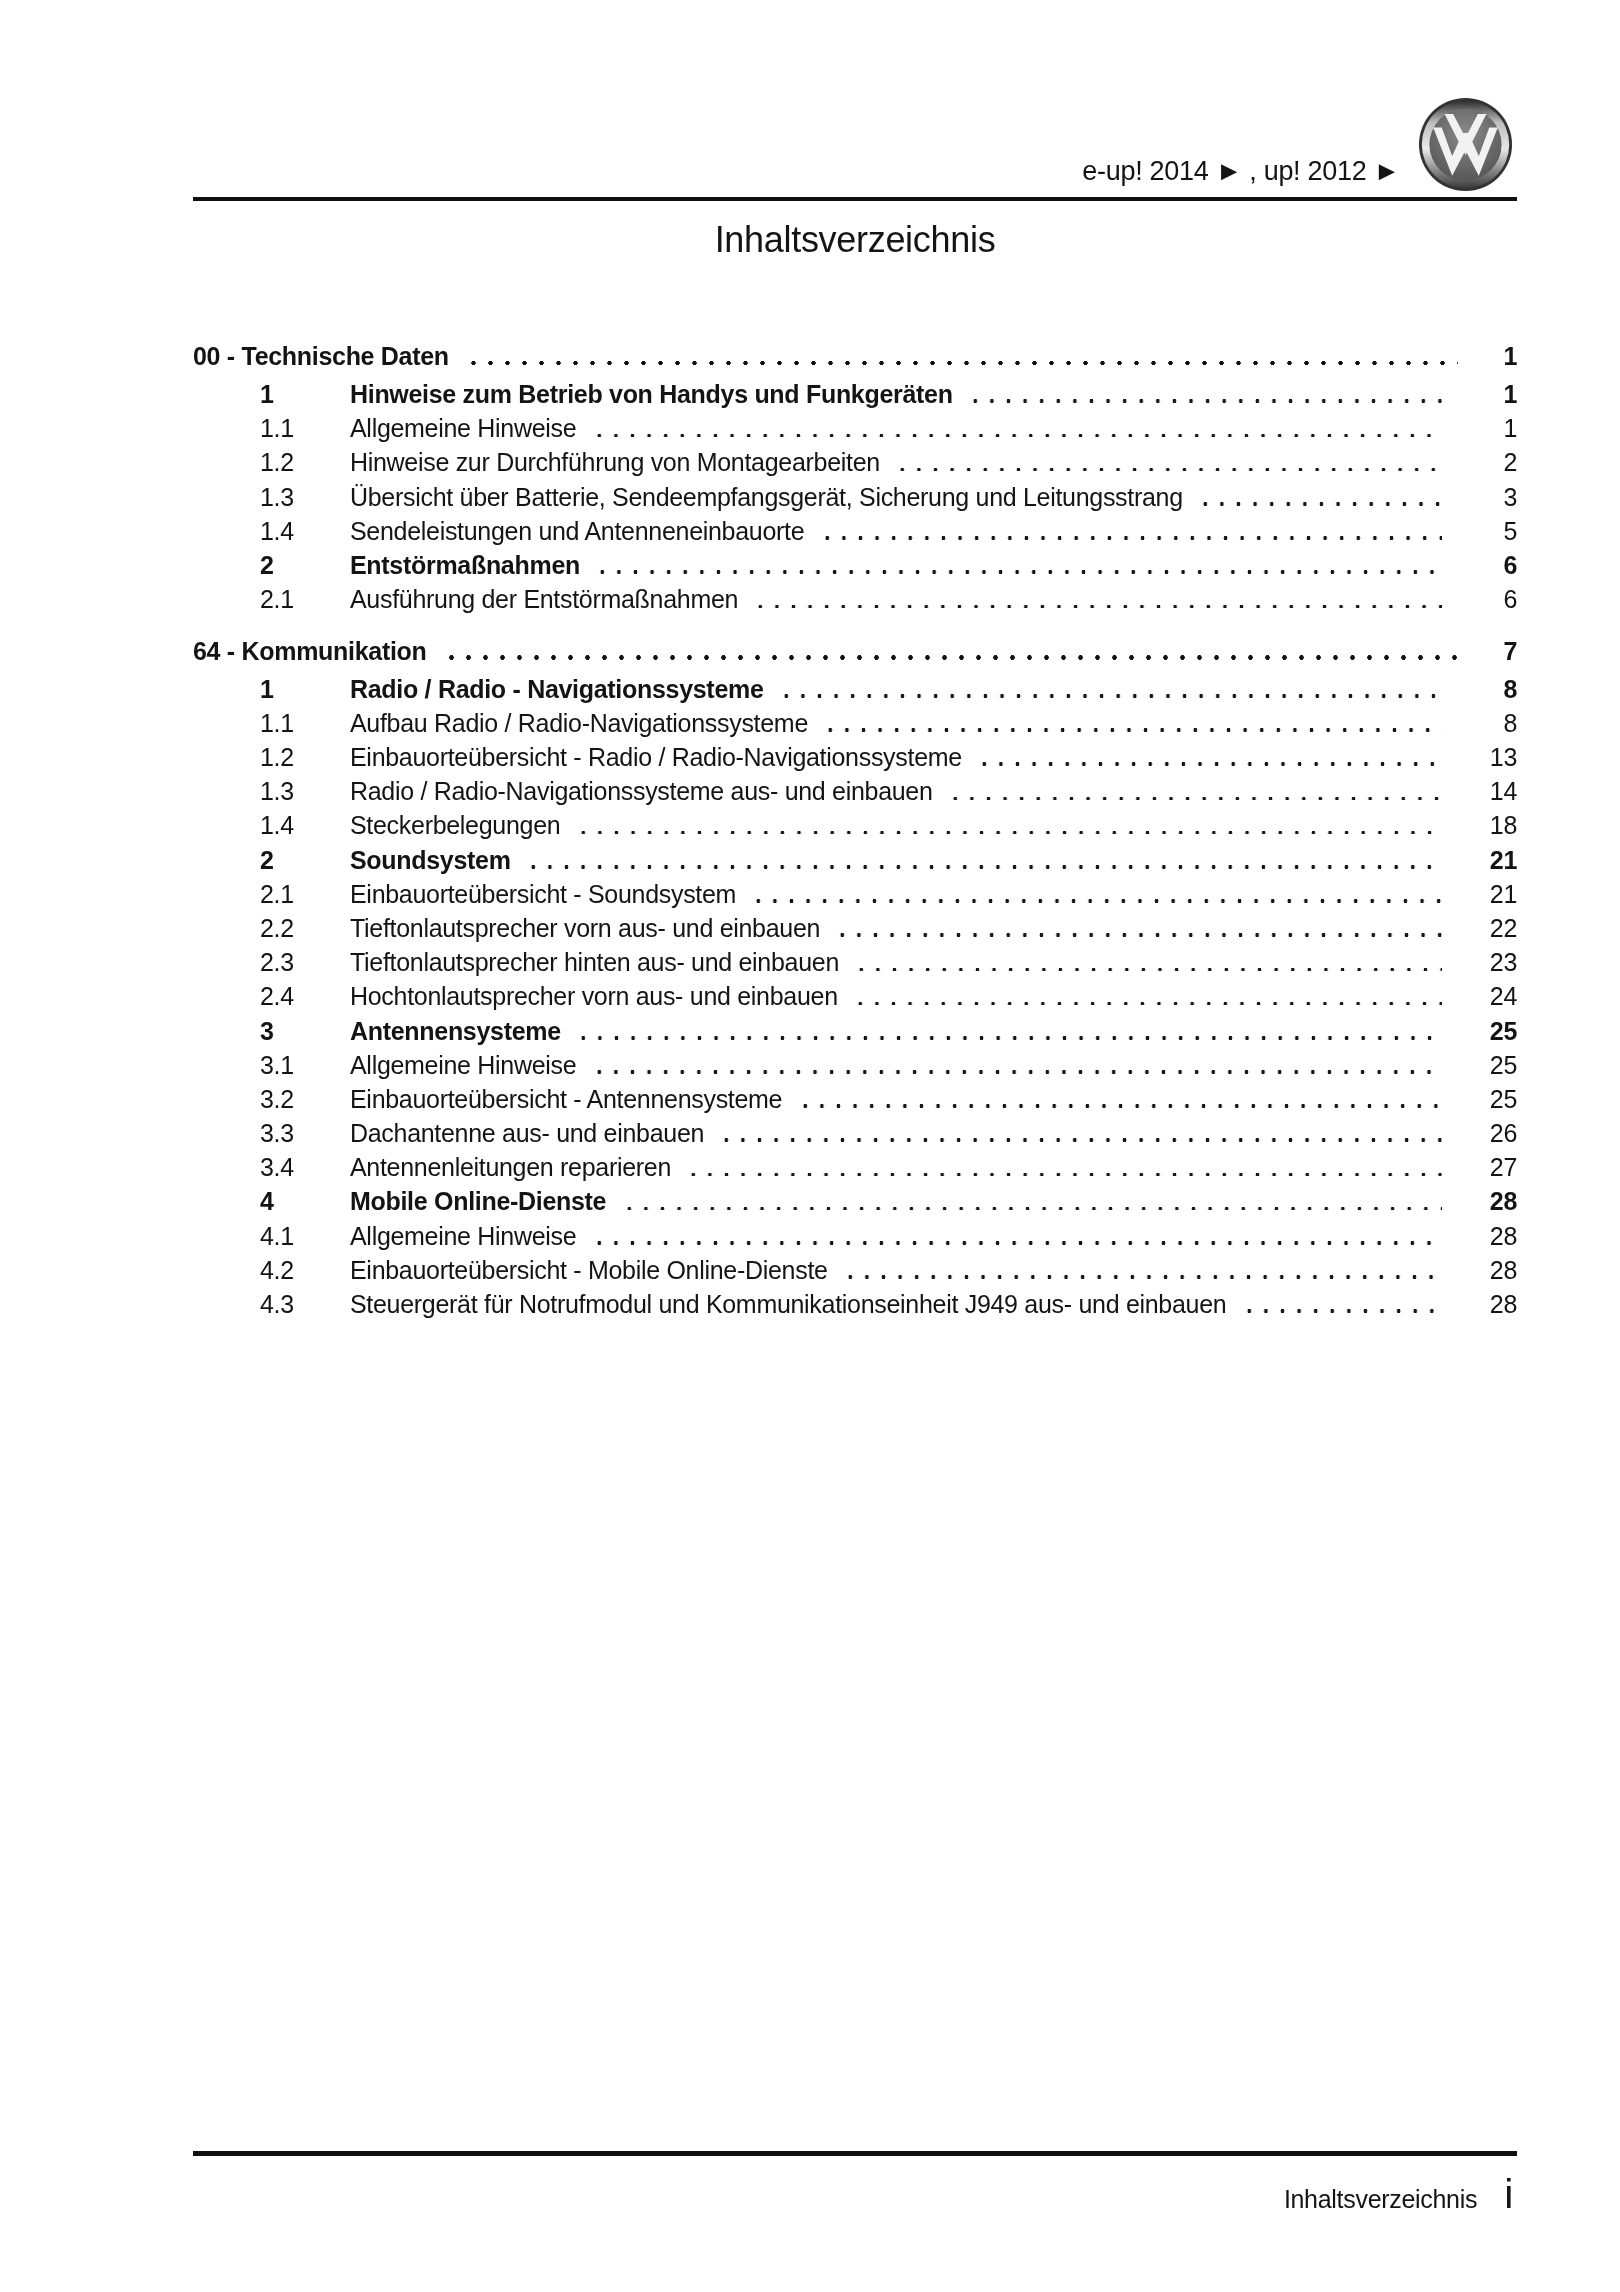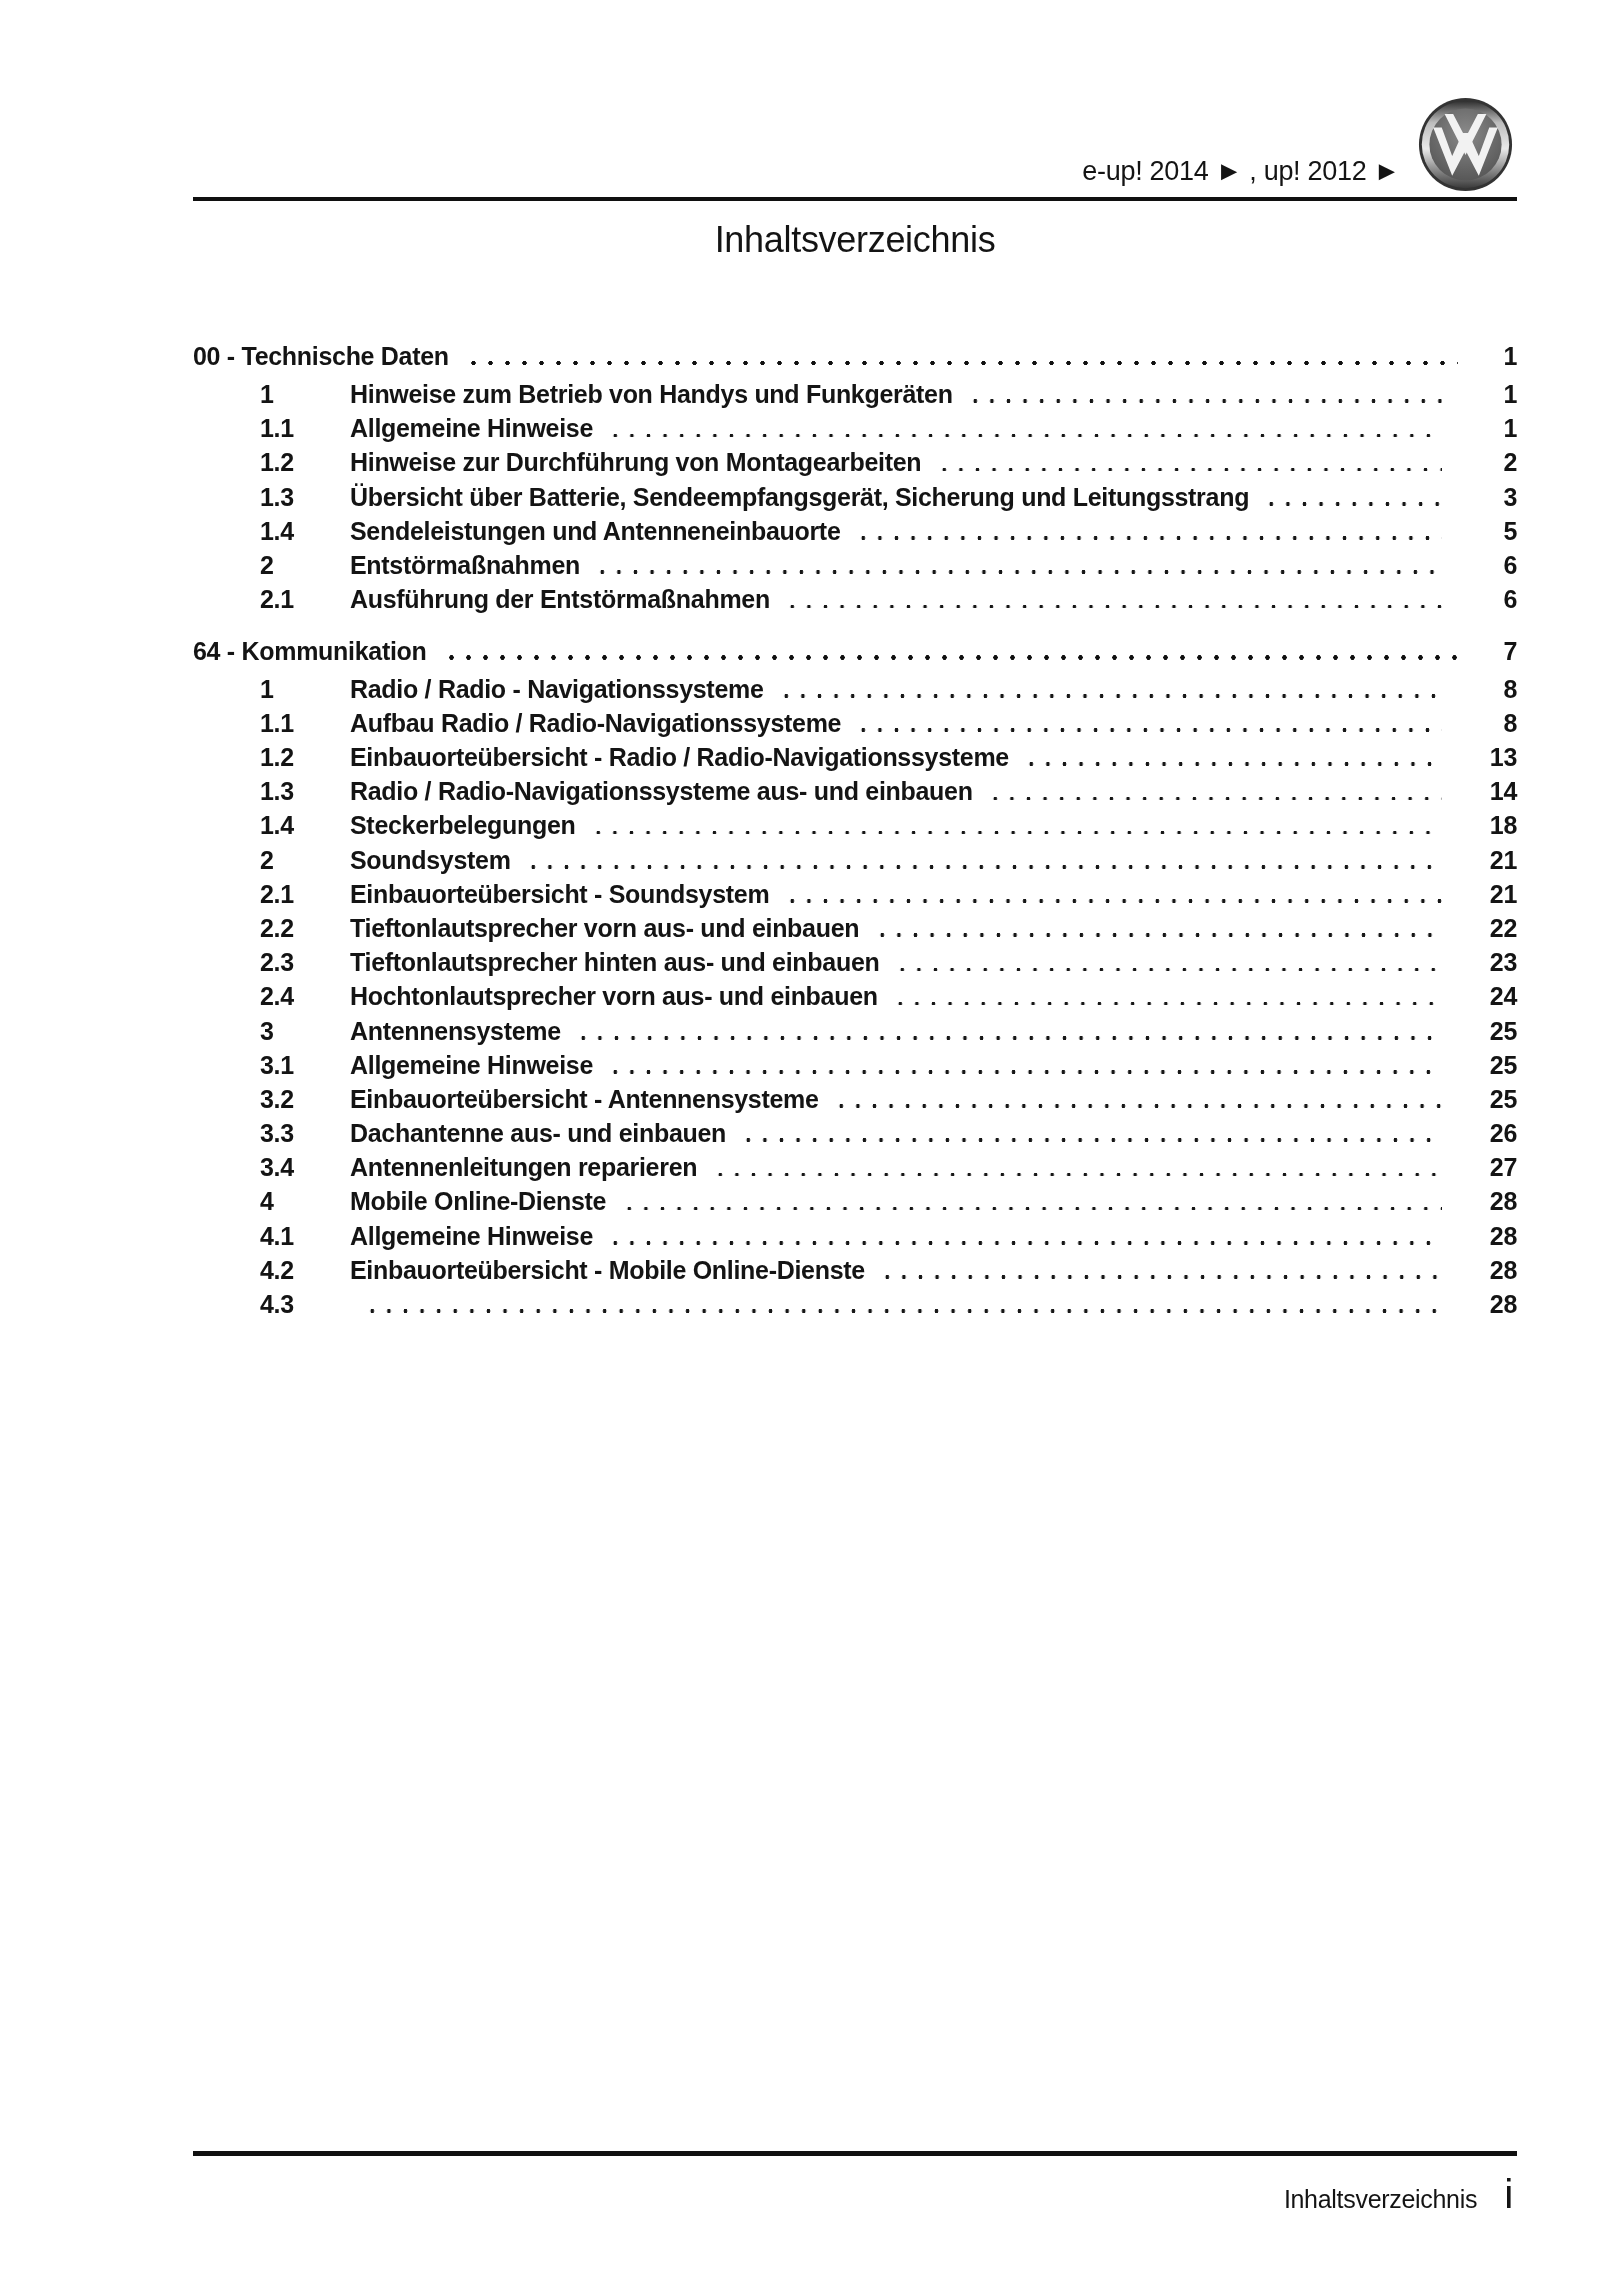--- a/index.html
+++ b/index.html
@@ -40,21 +40,20 @@
     display:flex;align-items:baseline;
     font-size:25px;line-height:33px;font-weight:700;
   }
   .section-label{flex:none;}
   .section-page{flex:none;width:54px;text-align:right;}
   .entries{margin-top:8px;}
   .entry{
     display:flex;align-items:baseline;
     font-size:25px;line-height:27px;
     margin-bottom:7.2px;
-    font-weight:bold;
   }
   .entry.bold{font-weight:700;margin-top:7.2px;}
   .num{flex:none;margin-left:67px;width:90px;}
   .entry-title{flex:none;}
   .entry-page{flex:none;width:70px;text-align:right;}
   
   .leader{
     flex:1 1 auto;
     height:3.6px;
     margin:0 5.4px 0 14.3px;
@@ -301,20 +300,21 @@
 
   <div class="entry">
     <span class="num">4.2</span>
     <span class="entry-title">Einbauorteübersicht - Mobile Online-Dienste</span>
     <span class="leader"></span>
     <span class="entry-page">28</span>
   </div>
 
   <div class="entry">
     <span class="num">4.3</span>
+    <span class="entry-title">Steuergerät für Notrufmodul und Kommunikationseinheit J949 aus- und einbauen</span>
     <span class="leader"></span>
     <span class="entry-page">28</span>
   </div>
 </div>
   </div>
 </div>
 
   <div class="footer-rule"></div>
   <div class="footer">
     <span class="footer-label">Inhaltsverzeichnis</span>

